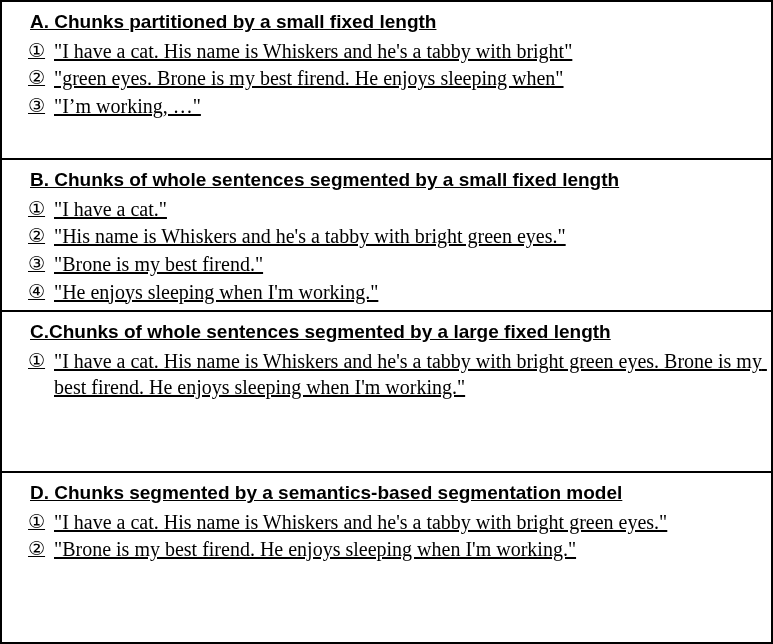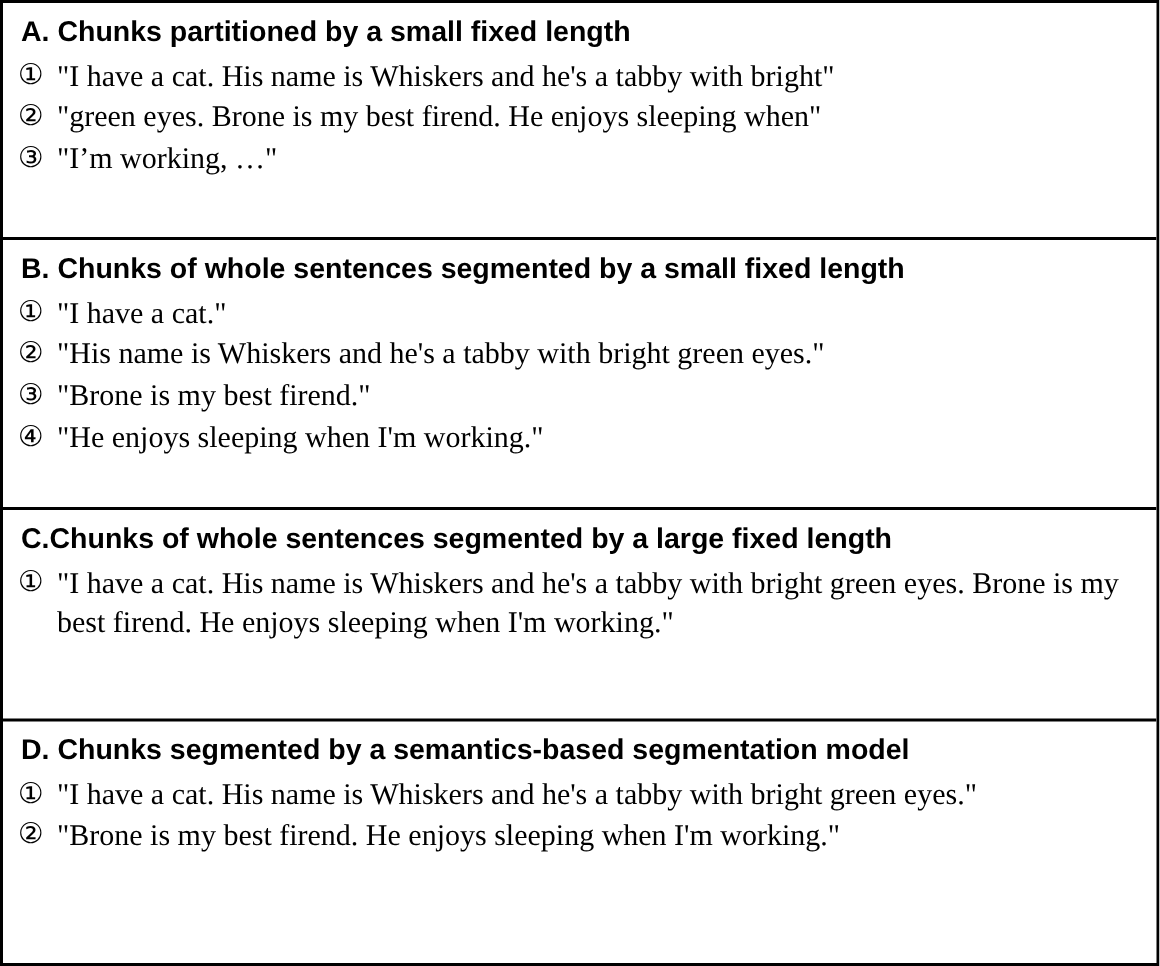--- a/index.html
+++ b/index.html
@@ -15,21 +15,22 @@
     width: 773px;
     height: 644px;
     box-sizing: border-box;
     border: 2px solid #000000;
     background: #ffffff;
     overflow: hidden;
   }
   .panel {
     box-sizing: border-box;
     border-bottom: 2px solid #000000;
-    padding: 6px 8px 8px 10px;
+    padding: 6px 8px 8px 26px;
+    text-decoration: underline;
   }
   .panel:last-child {
     border-bottom: none;
   }
   .panel-title {
     font-family: "Liberation Sans", sans-serif;
     font-weight: bold;
     font-size: 19px;
     line-height: 1.25;
     color: #000000;
@@ -55,22 +56,22 @@
     line-height: 1.33;
     text-align: left;
     font-family: "DejaVu Sans", sans-serif;
   }
   .item-text {
     flex: 1 1 auto;
     white-space: pre-wrap;
   }
   
   .panel-a { height: 158px; }
-  .panel-b { height: 180px; }
-  .panel-c { height: 141px; }
+  .panel-b { height: 152px; }
+  .panel-c { height: 161px; }
   .panel-d { height: 170px; }
 </style>
 </head>
 <body>
 
 <div class="figure">
 
   <div class="panel panel-a">
     <div class="panel-title">A. Chunks partitioned by a small fixed length</div>
     <div class="items">

